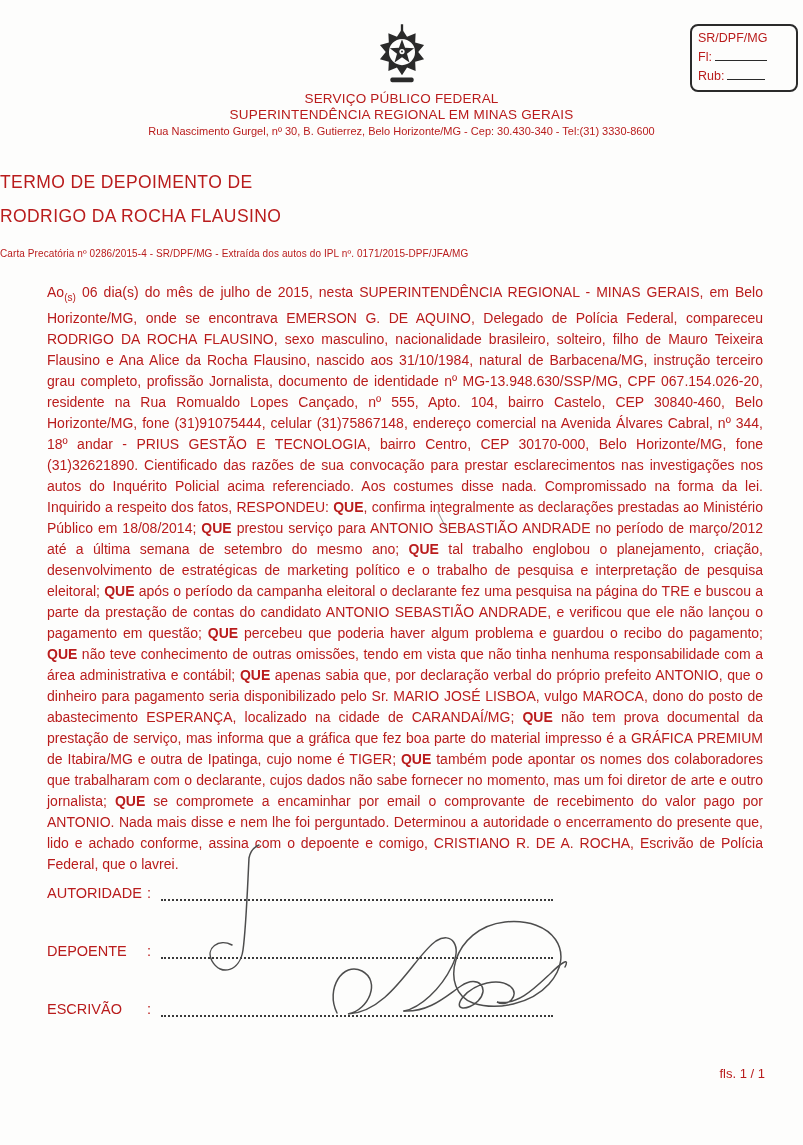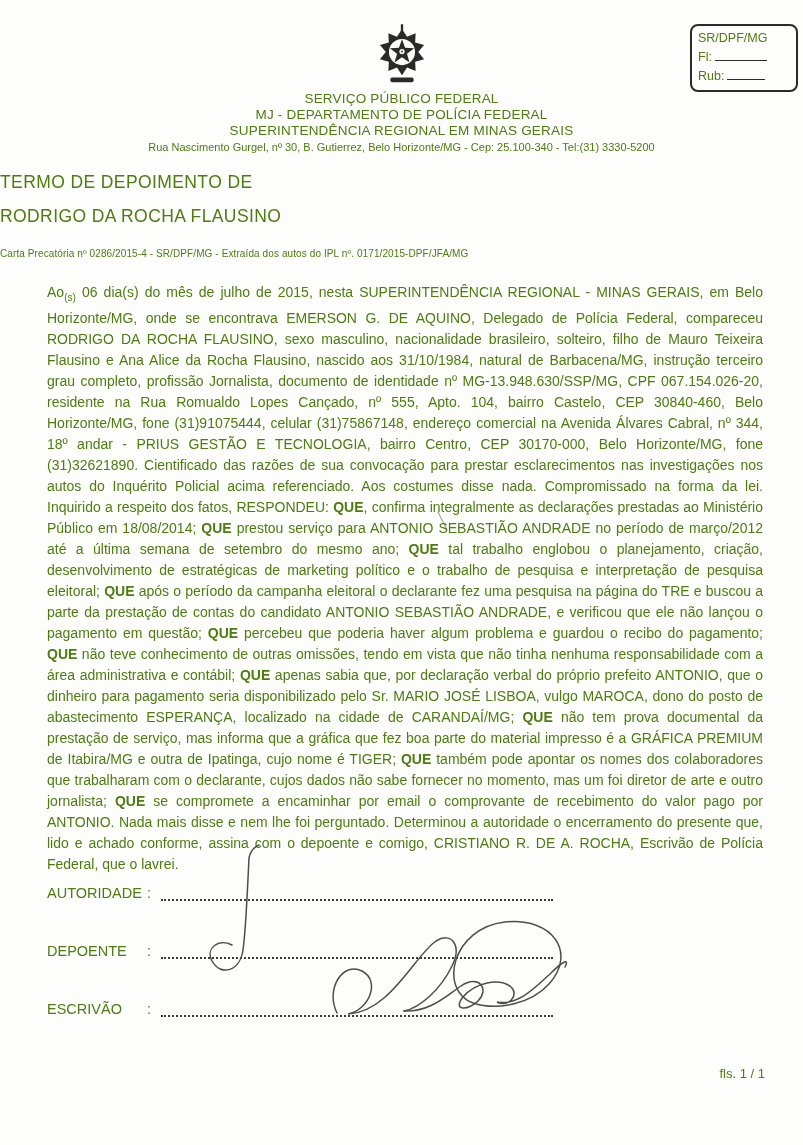--- a/index.html
+++ b/index.html
@@ -1,18 +1,18 @@
 <!DOCTYPE html>
 <html><head>
 <meta charset="utf-8">
 <style>
   html,body{margin:0;padding:0;background:#e8e8e8;}
   .page{
     position:relative; width:803px; height:1145px; margin:0 auto;
-    background:#fdfdfc; color:#4d7c0f;
+    background:#fdfdfc; color:#b91c1c;
     font-family:"Liberation Sans", sans-serif;
     overflow:hidden;
   }
   
   .stamp-box{
     position:absolute; top:24px; right:5px; width:92px;
     border:2px solid #2a2a2a; border-radius:8px;
     padding:3px 6px 5px 6px; font-size:12.5px; line-height:1.5;
     background:#fdfdfc;
   }
@@ -67,23 +67,22 @@
       <circle cx="50" cy="48" r="24" fill="#fdfdfc" stroke="#2a2a2a" stroke-width="3"></circle>
       <polygon fill="#2a2a2a" points="50,26 55.3,40.7 70.9,41.2 58.6,50.8 62.9,65.8 50,57 37.1,65.8 41.4,50.8 29.1,41.2 44.7,40.7"></polygon>
       <circle cx="50" cy="47" r="4.5" fill="#fdfdfc"></circle>
       <circle cx="50" cy="47" r="1.6" fill="#2a2a2a"></circle>
       <rect x="30" y="92" width="40" height="8" rx="3" fill="#2a2a2a"></rect>
     </svg>
   </div>
 
   <div class="letterhead">
     <div class="lh-line">SERVIÇO PÚBLICO FEDERAL</div>
-    <div class="lh-line">MJ - DEPARTAMENTO DE POLÍCIA FEDERAL</div>
     <div class="lh-line">SUPERINTENDÊNCIA REGIONAL EM MINAS GERAIS</div>
-    <div class="lh-address">Rua Nascimento Gurgel, nº 30, B. Gutierrez, Belo Horizonte/MG - Cep: 25.100-340 - Tel:(31) 3330-5200</div>
+    <div class="lh-address">Rua Nascimento Gurgel, nº 30, B. Gutierrez, Belo Horizonte/MG - Cep: 30.430-340 - Tel:(31) 3330-8600</div>
   </div>
 
   <div class="title-block">
     <div class="title-line">TERMO DE DEPOIMENTO DE</div>
     <div class="title-line">RODRIGO DA ROCHA FLAUSINO</div>
     <div class="reference-line">Carta Precatória nº 0286/2015-4 - SR/DPF/MG - Extraída dos autos do IPL  nº. 0171/2015-DPF/JFA/MG</div>
   </div>
 
   <div class="body-text"><span>Ao</span><span class="seg-sub">(s)</span><span> 06 dia(s) do mês de julho de 2015, nesta SUPERINTENDÊNCIA REGIONAL - MINAS GERAIS, em Belo Horizonte/MG, onde se encontrava EMERSON G. DE AQUINO, Delegado de Polícia Federal, compareceu RODRIGO DA ROCHA FLAUSINO, sexo masculino, nacionalidade brasileiro, solteiro, filho de Mauro Teixeira Flausino e Ana Alice da Rocha Flausino, nascido aos 31/10/1984, natural de Barbacena/MG, instrução terceiro grau completo, profissão Jornalista, documento de identidade nº MG-13.948.630/SSP/MG, CPF 067.154.026-20, residente na Rua Romualdo Lopes Cançado, nº 555, Apto. 104, bairro Castelo, CEP 30840-460, Belo Horizonte/MG, fone (31)91075444, celular (31)75867148, endereço comercial na Avenida Álvares Cabral, nº 344, 18º andar - PRIUS GESTÃO E TECNOLOGIA, bairro Centro, CEP 30170-000, Belo Horizonte/MG, fone (31)32621890. Cientificado das razões de sua convocação para prestar esclarecimentos nas investigações nos autos do Inquérito Policial acima referenciado. Aos costumes disse nada. Compromissado na forma da lei. Inquirido a respeito dos fatos, RESPONDEU: </span><span class="seg-bold">QUE</span><span>, confirma integralmente as declarações prestadas ao Ministério Público em 18/08/2014; </span><span class="seg-bold">QUE</span><span> prestou serviço para ANTONIO SEBASTIÃO ANDRADE no período de março/2012 até a última semana de setembro do mesmo ano; </span><span class="seg-bold">QUE</span><span> tal trabalho englobou o planejamento, criação, desenvolvimento de estratégicas de marketing político e o trabalho de pesquisa e interpretação de pesquisa eleitoral; </span><span class="seg-bold">QUE</span><span> após o período da campanha eleitoral o declarante fez uma pesquisa na página do TRE e buscou a parte da prestação de contas do candidato ANTONIO SEBASTIÃO ANDRADE, e verificou que ele não lançou o pagamento em questão; </span><span class="seg-bold">QUE</span><span> percebeu que poderia haver algum problema e guardou o recibo do pagamento; </span><span class="seg-bold">QUE</span><span> não teve conhecimento de outras omissões, tendo em vista que não tinha nenhuma responsabilidade com a área administrativa e contábil; </span><span class="seg-bold">QUE</span><span> apenas sabia que, por declaração verbal do próprio prefeito ANTONIO, que o dinheiro para pagamento seria disponibilizado pelo Sr. MARIO JOSÉ LISBOA, vulgo MAROCA, dono do posto de abastecimento ESPERANÇA, localizado na cidade de CARANDAÍ/MG; </span><span class="seg-bold">QUE</span><span> não tem prova documental da prestação de serviço, mas informa que a gráfica que fez boa parte do material impresso é a GRÁFICA PREMIUM de Itabira/MG e outra de Ipatinga, cujo nome é TIGER; </span><span class="seg-bold">QUE</span><span> também pode apontar os nomes dos colaboradores que trabalharam com o declarante, cujos dados não sabe fornecer no momento, mas um foi diretor de arte e outro jornalista; </span><span class="seg-bold">QUE</span><span> se compromete a encaminhar por email o comprovante de recebimento do valor pago por ANTONIO. Nada mais disse e nem lhe foi perguntado. Determinou a autoridade o encerramento do presente que, lido e achado conforme, assina com o depoente  e comigo, CRISTIANO R. DE A. ROCHA, Escrivão de Polícia Federal, que o lavrei.</span></div>
 

